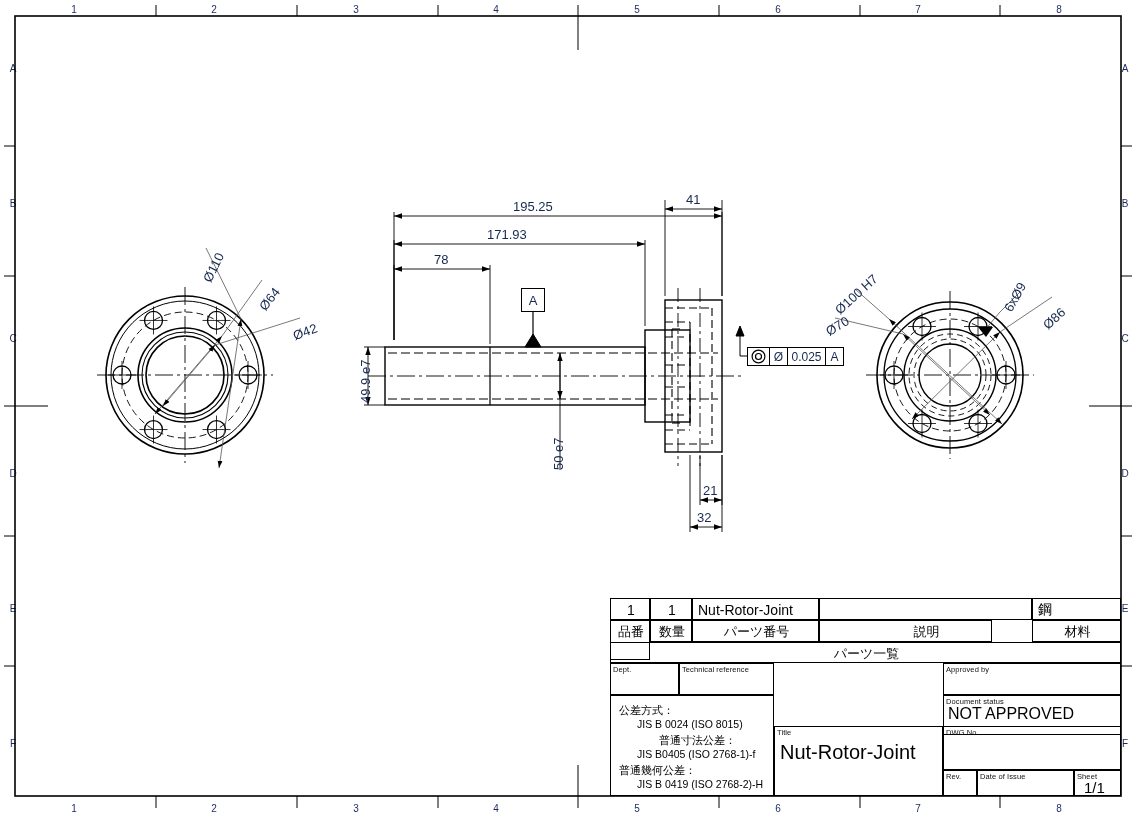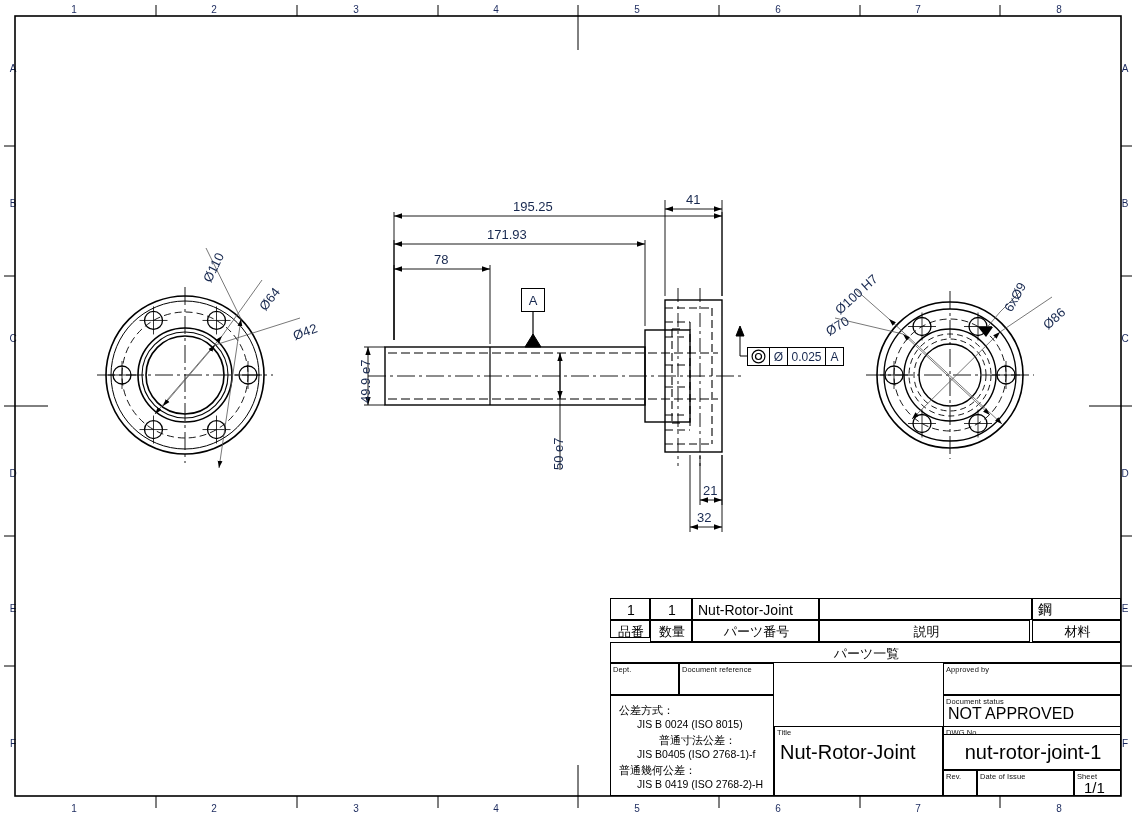--- a/index.html
+++ b/index.html
@@ -370,47 +370,47 @@
 <div class="tbcell" style="left:692px;top:598px;width:127px;height:22px;">
   <div class="val" style="left:5px;top:3px;font-size:14px;">Nut-Rotor-Joint</div>
 </div>
 <div class="tbcell" style="left:819px;top:598px;width:213px;height:22px;">
   <div class="val" style="left:5px;top:3px;font-size:14px;"></div>
 </div>
 <div class="tbcell" style="left:1032px;top:598px;width:89px;height:22px;">
   <div class="val jp" style="left:5px;top:2px;font-size:14px;">鋼</div>
 </div>
 
-<div class="tbcell" style="left:610px;top:620px;width:40px;height:18px;">
+<div class="tbcell" style="left:610px;top:620px;width:40px;height:40px;">
   <div class="val ctr jp" style="left:0;top:2px;width:40px;font-size:13px;">品番</div>
 </div>
 <div class="tbcell" style="left:650px;top:620px;width:42px;height:22px;">
   <div class="val ctr jp" style="left:0;top:2px;width:42px;font-size:13px;">数量</div>
 </div>
 <div class="tbcell" style="left:692px;top:620px;width:127px;height:22px;">
   <div class="val ctr jp" style="left:0;top:2px;width:127px;font-size:13px;">パーツ番号</div>
 </div>
-<div class="tbcell" style="left:819px;top:620px;width:211px;height:22px;">
+<div class="tbcell" style="left:819px;top:620px;width:173px;height:22px;">
   <div class="val ctr jp" style="left:0;top:2px;width:213px;font-size:13px;">説明</div>
 </div>
 <div class="tbcell" style="left:1032px;top:620px;width:89px;height:22px;">
   <div class="val ctr jp" style="left:0;top:2px;width:89px;font-size:13px;">材料</div>
 </div>
 
 <div class="tbcell" style="left:610px;top:642px;width:511px;height:21px;">
   <div class="val ctr jp" style="left:0;top:2px;width:511px;font-size:13px;">パーツ一覧</div>
 </div>
 
 <div class="tbcell" style="left:610px;top:663px;width:69px;height:32px;">
   <div class="lbl">Dept.</div>
   <div class="val" style="left:4px;top:12px;font-size:12px;"></div>
 </div>
 
 <div class="tbcell" style="left:679px;top:663px;width:95px;height:32px;">
-  <div class="lbl">Document reference</div>
+  <div class="lbl">Technical reference</div>
   <div class="val" style="left:4px;top:12px;font-size:12px;"></div>
 </div>
 
 
 <div class="tbcell" style="left:943px;top:663px;width:178px;height:32px;">
   <div class="lbl">Approved by</div>
   <div class="val" style="left:4px;top:12px;font-size:12px;"></div>
 </div>
 
 <div class="tbcell" style="left:610px;top:695px;width:164px;height:101px;">
@@ -428,21 +428,20 @@
   <div class="val" style="left:4px;top:9px;font-size:16px;">NOT APPROVED</div>
 </div>
 
 <div class="tbcell" style="left:774px;top:726px;width:169px;height:70px;">
   <div class="lbl">Title</div>
   <div class="val" style="left:5px;top:14px;font-size:20px;">Nut-Rotor-Joint</div>
 </div>
 
 <div class="tbcell" style="left:943px;top:726px;width:178px;height:44px;">
   <div class="lbl">DWG No.</div>
-  <div class="val ctr" style="left:0;top:14px;width:178px;font-size:20px;">nut-rotor-joint-1</div>
 </div>
 
 <div class="tbcell" style="left:943px;top:770px;width:34px;height:26px;">
   <div class="lbl">Rev.</div>
   <div class="val" style="left:4px;top:11px;font-size:12px;"></div>
 </div>
 
 <div class="tbcell" style="left:977px;top:770px;width:97px;height:26px;">
   <div class="lbl">Date of Issue</div>
   <div class="val" style="left:4px;top:11px;font-size:12px;"></div>

